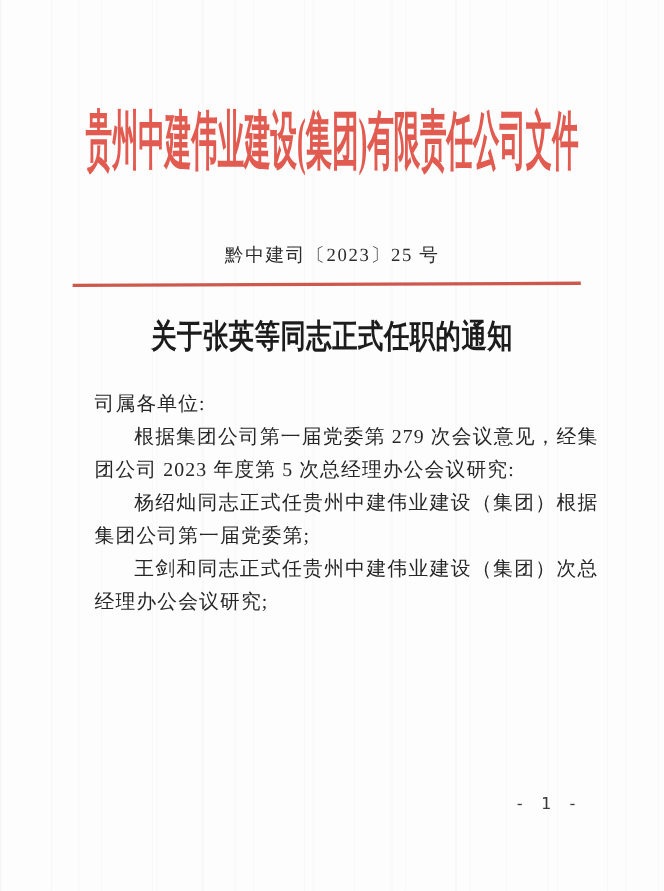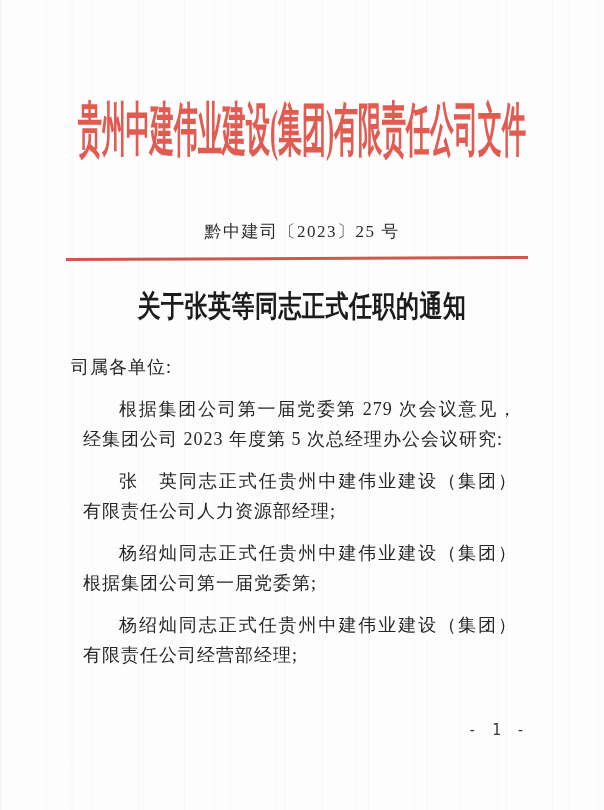--- a/index.html
+++ b/index.html
@@ -74,33 +74,33 @@
     font-weight: bold;
     color: #1c1c1c;
     letter-spacing: 0.5px;
     white-space: nowrap;
     transform: scaleY(1.28);
     transform-origin: center top;
   }
   .body-block {
     position: absolute;
     top: 352px;
-    left: 71px;
+    left: 86px;
     width: 458px;
     font-size: 18px;
     line-height: 30px;
     letter-spacing: 1px;
     text-align: justify;
     color: #262626;
   }
   .salutation {
     margin: 0;
   }
   .para {
-    margin: 12px;
+    margin: 0;
     text-indent: 2em;
   }
   .page-number {
     position: absolute;
     top: 721px;
     left: 70px;
     width: 458px;
     text-align: right;
     font-size: 15px;
     letter-spacing: 3px;
@@ -118,19 +118,18 @@
 <div class="doc-number">黔中建司〔2023〕25 号</div>
 
 <div class="red-rule" style="background-color: rgb(205, 88, 78);"></div>
 
 <h2 class="doc-title">关于张英等同志正式任职的通知</h2>
 
 <div class="body-block">
   <p class="salutation">司属各单位:</p>
   <div>
       <p class="para">根据集团公司第一届党委第 279 次会议意见，经集团公司 2023 年度第 5 次总经理办公会议研究:</p>
-      <p class="para">张　英同志正式任贵州中建伟业建设（集团）有限责任公司人力资源部经理;</p>
       <p class="para">杨绍灿同志正式任贵州中建伟业建设（集团）根据集团公司第一届党委第;</p>
-      <p class="para">杨绍灿同志正式任贵州中建伟业建设（集团）有限责任公司经营部经理;</p>
+      <p class="para">王剑和同志正式任贵州中建伟业建设（集团）次总经理办公会议研究;</p>
     </div>
 </div>
 
 <div class="page-number">- 1 -</div>
 
 </body></html>

